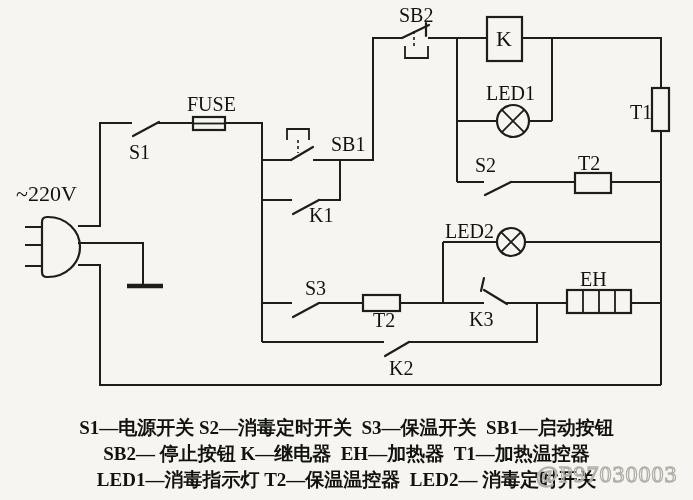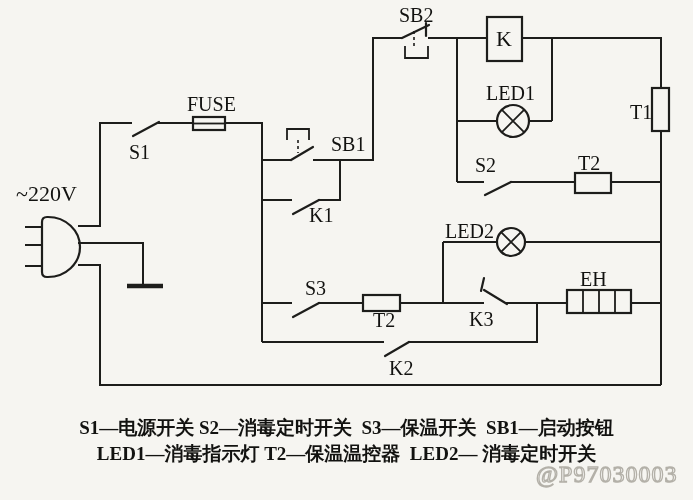--- a/index.html
+++ b/index.html
@@ -167,18 +167,19 @@
     <g>
       <path class="blade" d="M385,356 L409,342"></path>
       <text class="lbl" x="389" y="375">K2</text>
     </g>
 
     <text class="lbl lbl-big" x="16" y="201">~220V</text>
   </svg>
 
   <div id="legend">
     <div>S1—电源开关 S2—消毒定时开关  S3—保温开关  SB1—启动按钮</div>
+    <div>SB2— 停止按钮 K—继电器  EH—加热器  T1—加热温控器</div>
     <div>LED1—消毒指示灯 T2—保温温控器  LED2— 消毒定时开关</div>
   </div>
 
   <div id="watermark">@P97030003</div>
 
 </div>
 
 </body></html>

